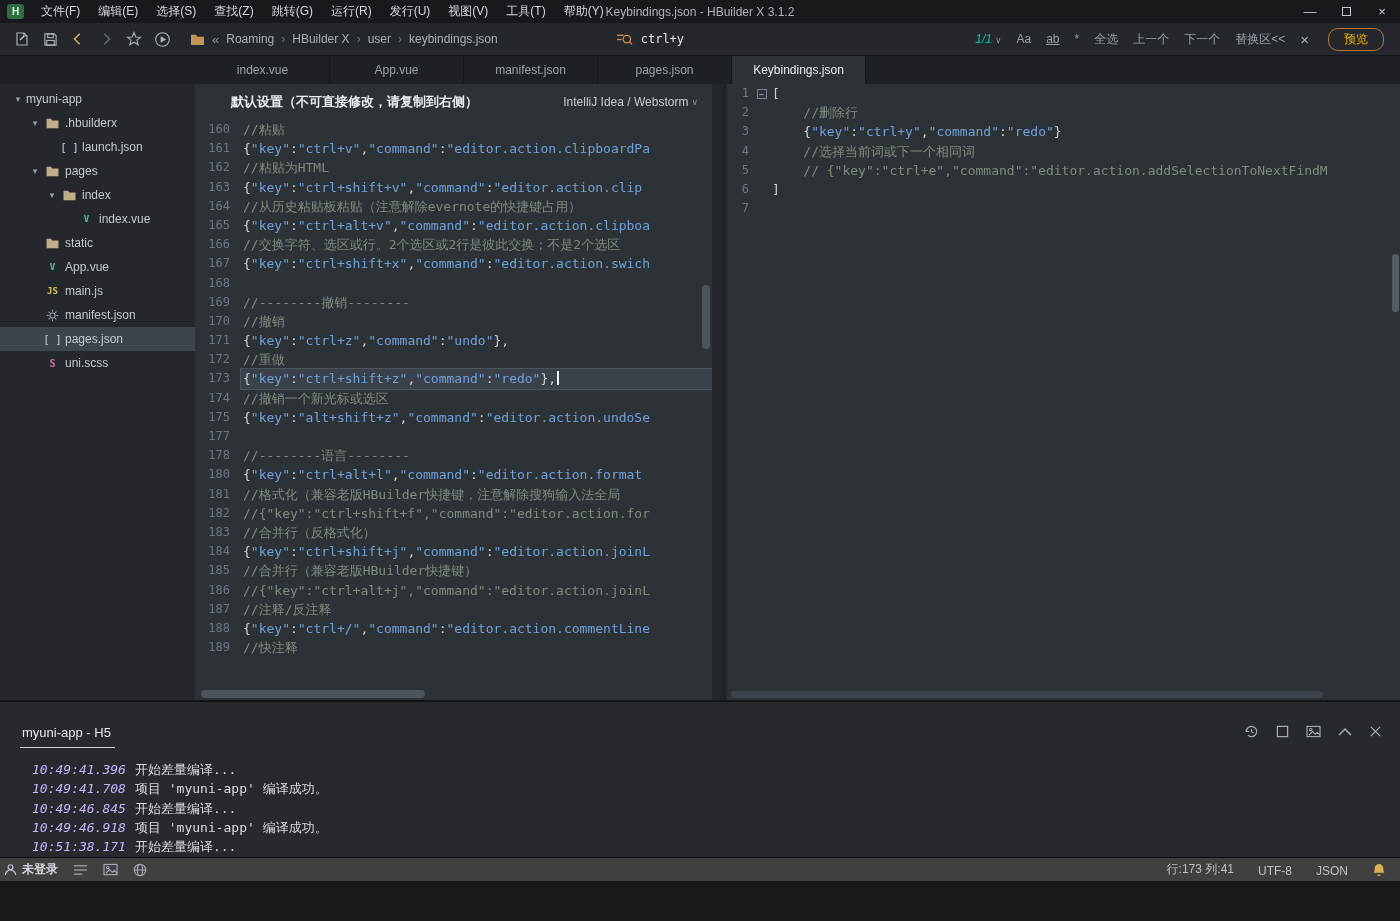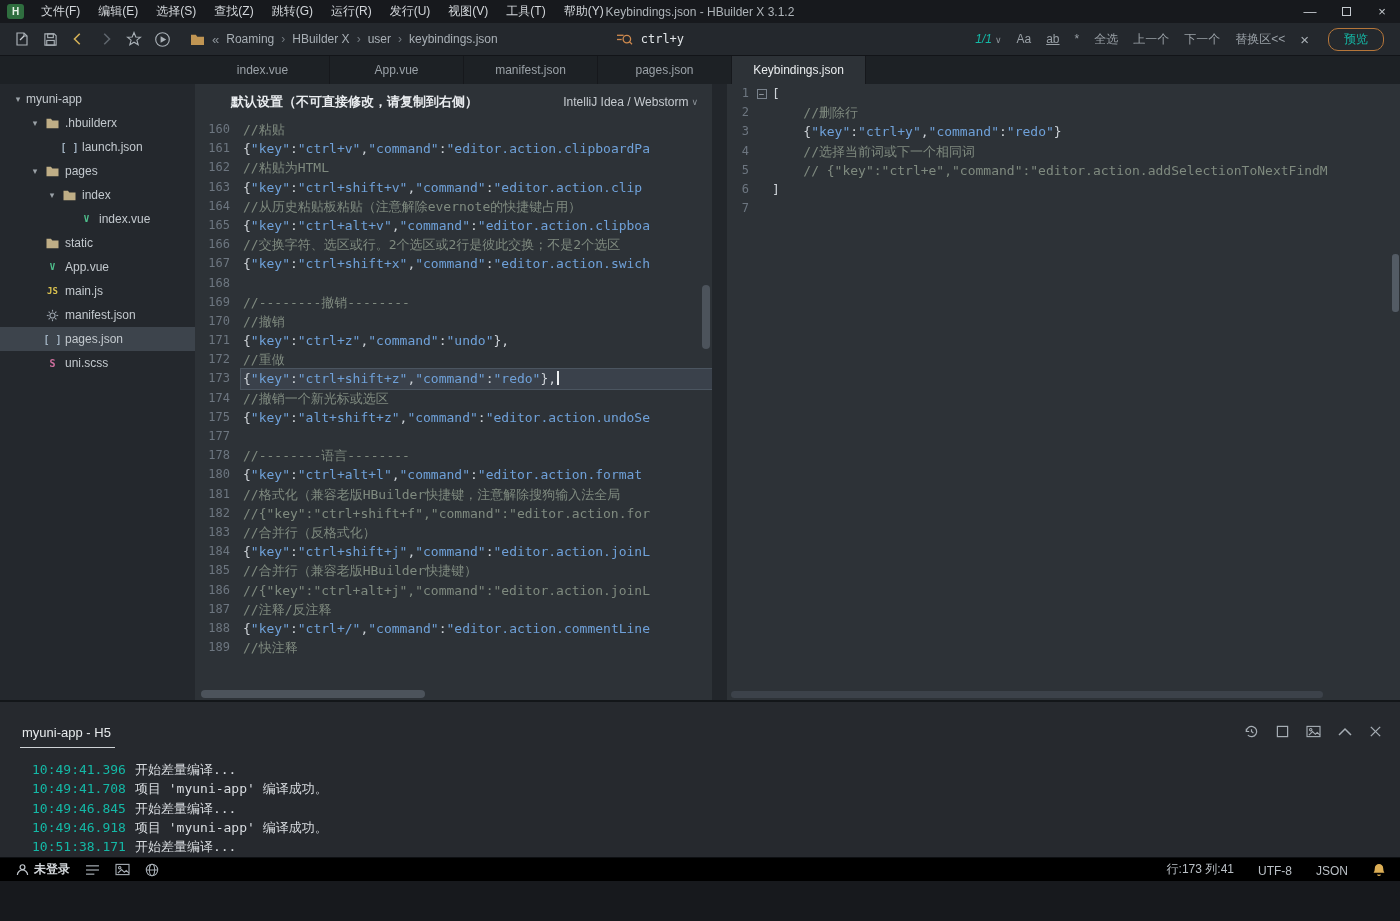--- a/index.html
+++ b/index.html
@@ -28,21 +28,21 @@
   .bc-item { color:#a8afb5; }
   .bc-sep { color:#737a80; }
   .searchbox { display:flex; align-items:center; gap:8px; margin-left:118px; }
   .search-value { color:#e2e6e9; font-family:"DejaVu Sans Mono", monospace; font-size:12px; }
   .findbar { margin-left:auto; display:flex; align-items:center; gap:15px; color:#9aa1a7; padding-right:4px; }
   .find-count { font-style:italic; color:#14b8a6; }
   .caret-glyph { font-size:9px; color:#8d949a; margin-left:3px; }
   .find-btn { cursor:default; }
   .find-word { text-decoration:underline; }
   .find-close { font-size:15px; color:#aab1b7; }
-  .preview-btn { border:1px solid #b5763a; color:#14b8a6; border-radius:10px; padding:2px 15px; margin:0 12px 0 4px; font-size:12px; background:transparent; }
+  .preview-btn { border:1px solid #b5763a; color:#eab308; border-radius:10px; padding:2px 15px; margin:0 12px 0 4px; font-size:12px; background:transparent; }
   
   .tabbar { height:28px; flex:none; background:#1d2125; display:flex; padding-left:196px; }
   .tab { width:134px; display:flex; align-items:center; justify-content:center; color:#9aa1a7; border-right:1px solid #16181c; cursor:default; }
   .tab.active { background:#2d3237; color:#e9ecee; }
   
   .main { height:616px; flex:none; display:flex; background:#2d3237; }
   .sidebar { width:195px; flex:none; background:#24282d; padding-top:3px; overflow:hidden; }
   .tree-row { height:24px; display:flex; align-items:center; color:#c3c9ce; white-space:nowrap; }
   .tree-row.selected { background:#3d444c; }
   .chev { width:16px; flex:none; text-align:center; color:#9aa1a7; font-size:9px; }
@@ -81,24 +81,24 @@
   .hscroll-right { position:absolute; left:4px; bottom:2px; width:88%; height:7px; background:#3c424a; border-radius:4px; }
   .vscroll-right { position:absolute; right:1px; top:170px; width:7px; height:58px; background:#535b64; border-radius:3px; }
   
   .console { height:157px; flex:none; background:#26292e; border-top:2px solid #131619; display:flex; flex-direction:column; }
   .console-head { height:46px; flex:none; display:flex; align-items:flex-end; padding:0 18px 0 20px; }
   .console-tab { color:#e7eaec; font-size:13px; padding:0 4px 7px 2px; border-bottom:1px solid #ced2d6; }
   .console-icons { margin-left:auto; display:flex; align-items:center; gap:17px; color:#a6adb4; padding-bottom:9px; }
   .console-icons svg { display:block; }
   .console-body { padding:12px 0 0 32px; font-family:"DejaVu Sans Mono", monospace; font-size:13px; color:#d2d7db; }
   .log-line { height:19.3px; line-height:19.3px; white-space:pre; }
-  .log-time { margin-right:9px; color:#14b8a6; }
+  .log-time { margin-right:9px; color:#c4b5fd;font-style:italic; }
   .log-msg { color:#d8dce0; }
   
-  .statusbar { height:24px; flex:none; background:#000000; border-top:1px solid #0d0f12; display:flex; align-items:center; padding:0 14px 0 16px; color:#bac0c6; }
+  .statusbar { height:24px; flex:none; background:#404040; border-top:1px solid #0d0f12; display:flex; align-items:center; padding:0 14px 0 4px; color:#bac0c6; }
   .sb-left { display:flex; align-items:center; gap:15px; }
   .sb-login { display:flex; align-items:center; gap:5px; font-weight:bold; color:#d4d8dc; }
   .sb-right { margin-left:auto; display:flex; align-items:flex-end; gap:24px; }
   .sb-item { color:#bac0c6; }
 </style>
 </head>
 <body>
 
 <div class="app">
 

